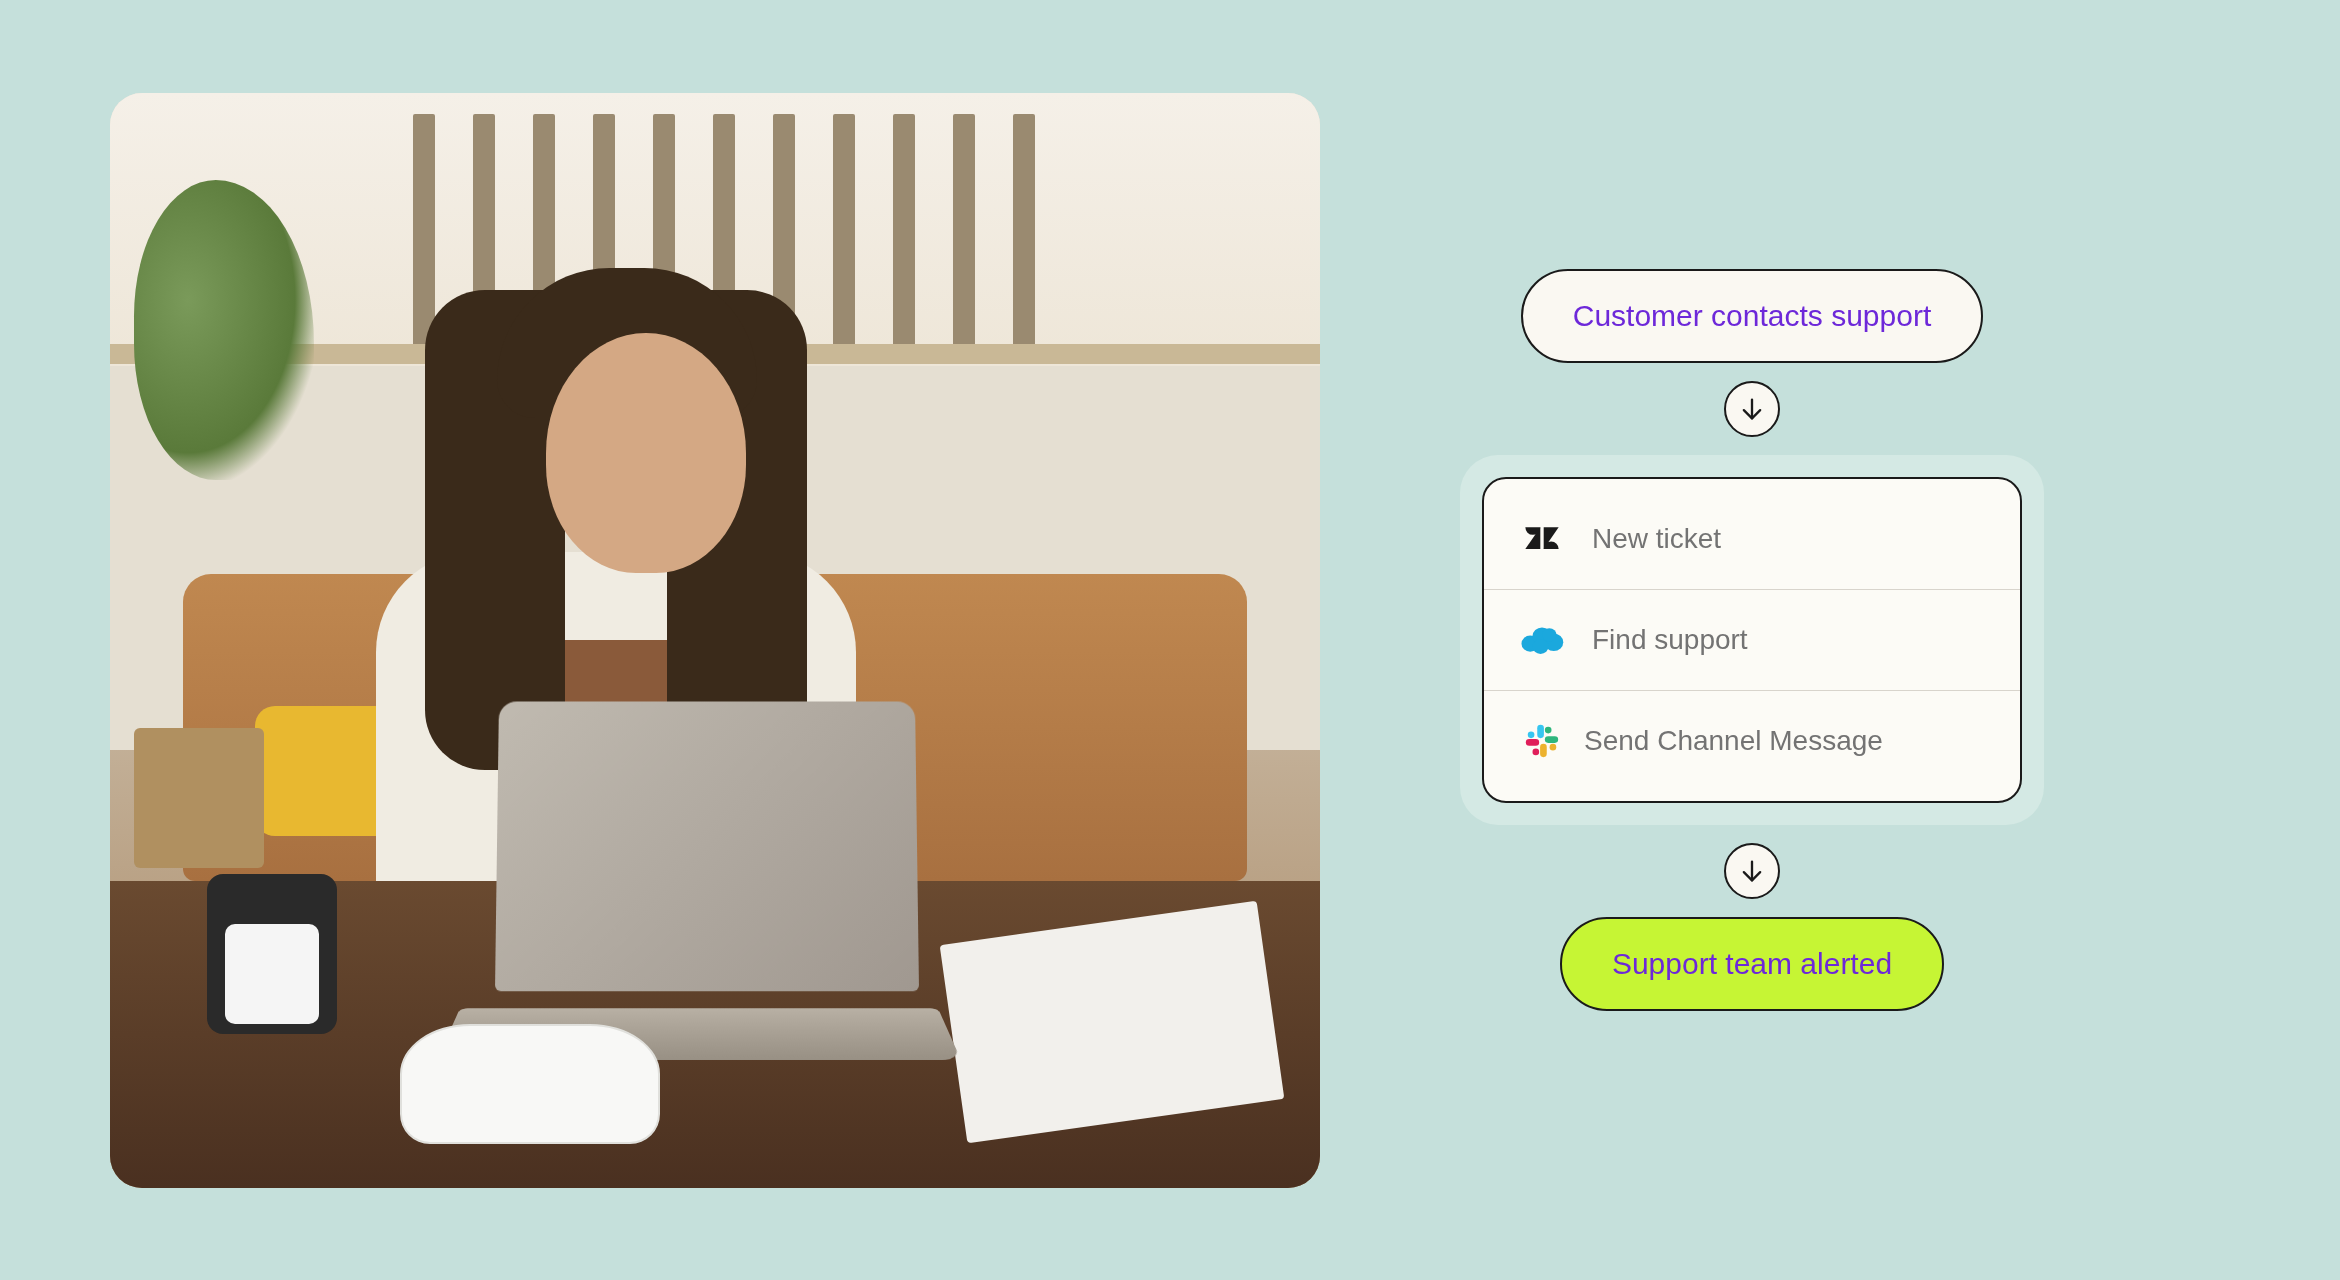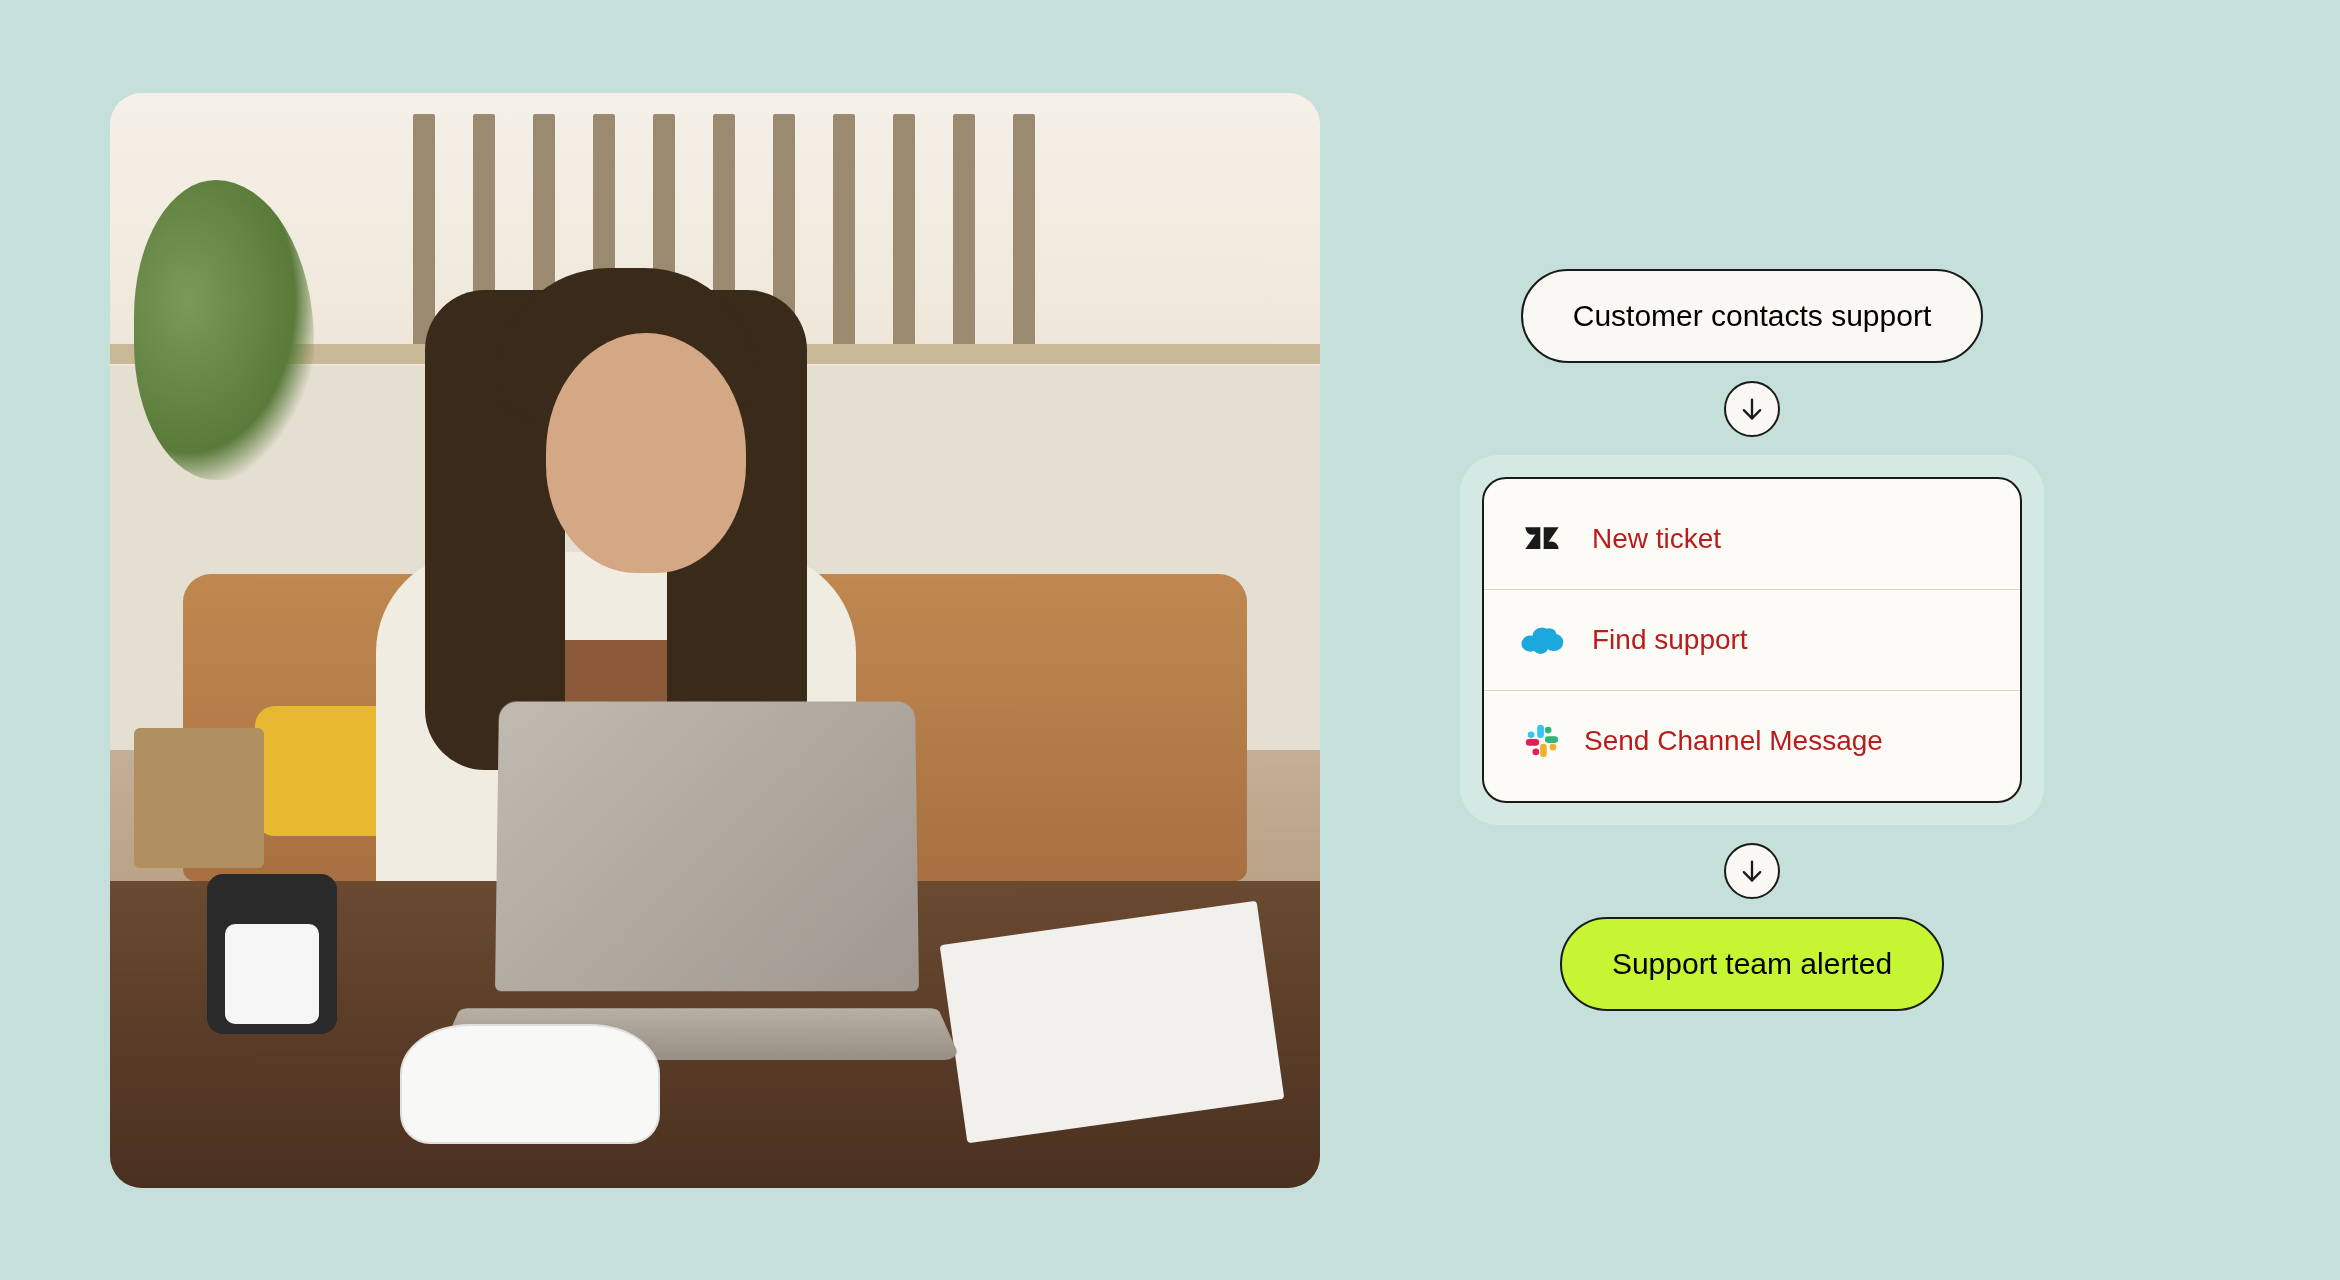--- a/index.html
+++ b/index.html
@@ -268,21 +268,21 @@
       gap: 18px;
       flex-shrink: 0;
     }
     
     .pill {
       background: #faf8f2;
       border: 2px solid #1a1a1a;
       border-radius: 999px;
       padding: 28px 50px;
       font-size: 30px;
-      color: #000000;
+      color: #6d28d9;
       white-space: nowrap;
     }
     
     .pill.green {
       background: #c6f534;
     }
     
     .arrow-circle {
       width: 56px;
       height: 56px;
@@ -331,21 +331,21 @@
       height: 44px;
       flex-shrink: 0;
       display: flex;
       align-items: center;
       justify-content: center;
       border-radius: 9px;
     }
     
     .step-label {
       font-size: 28px;
-      color: #b91c1c;
+      color: #737373;
     }
     
     .zendesk-icon svg { width: 40px; height: 40px; }
     .salesforce-icon svg { width: 44px; height: 32px; }
     .openai-icon { background: #6fc7b2; }
     .openai-icon svg { width: 30px; height: 30px; }
     .slack-icon svg { width: 38px; height: 38px; }
   </style>
 </head>
 <body>

